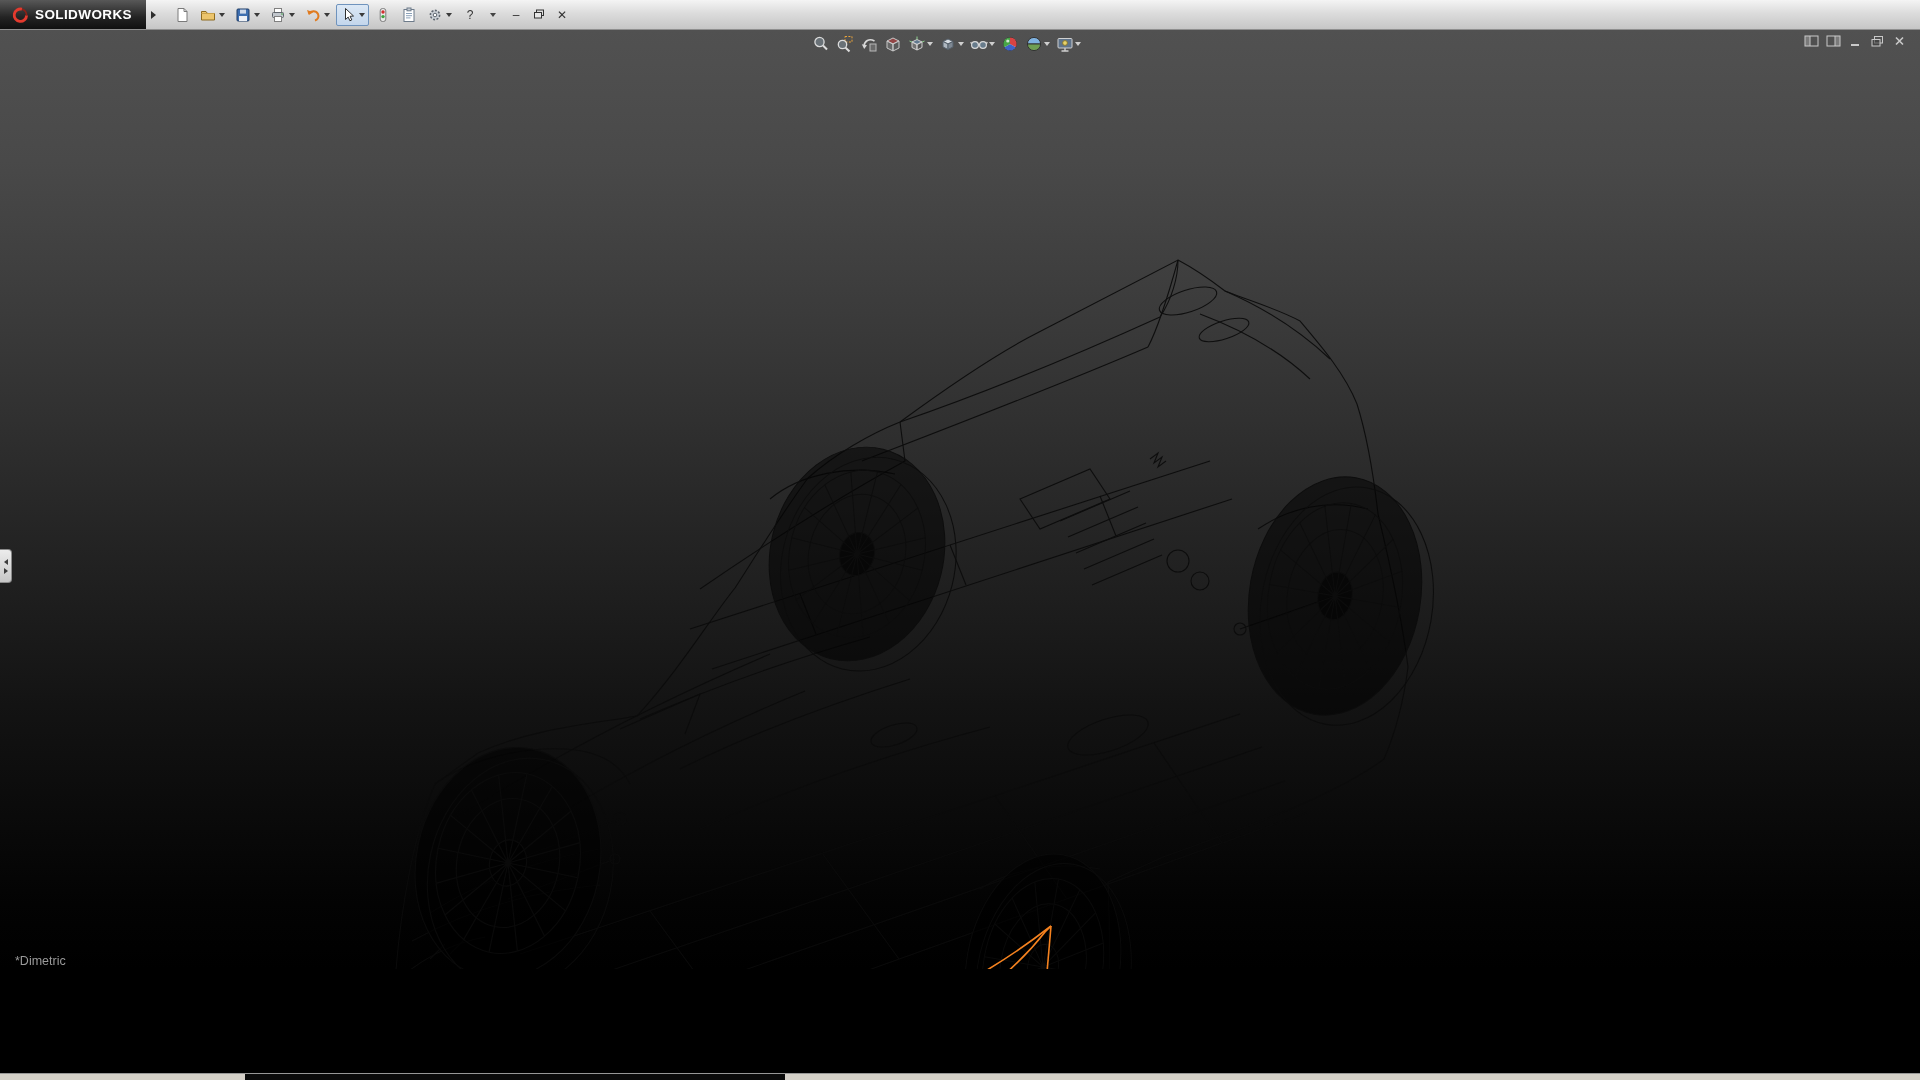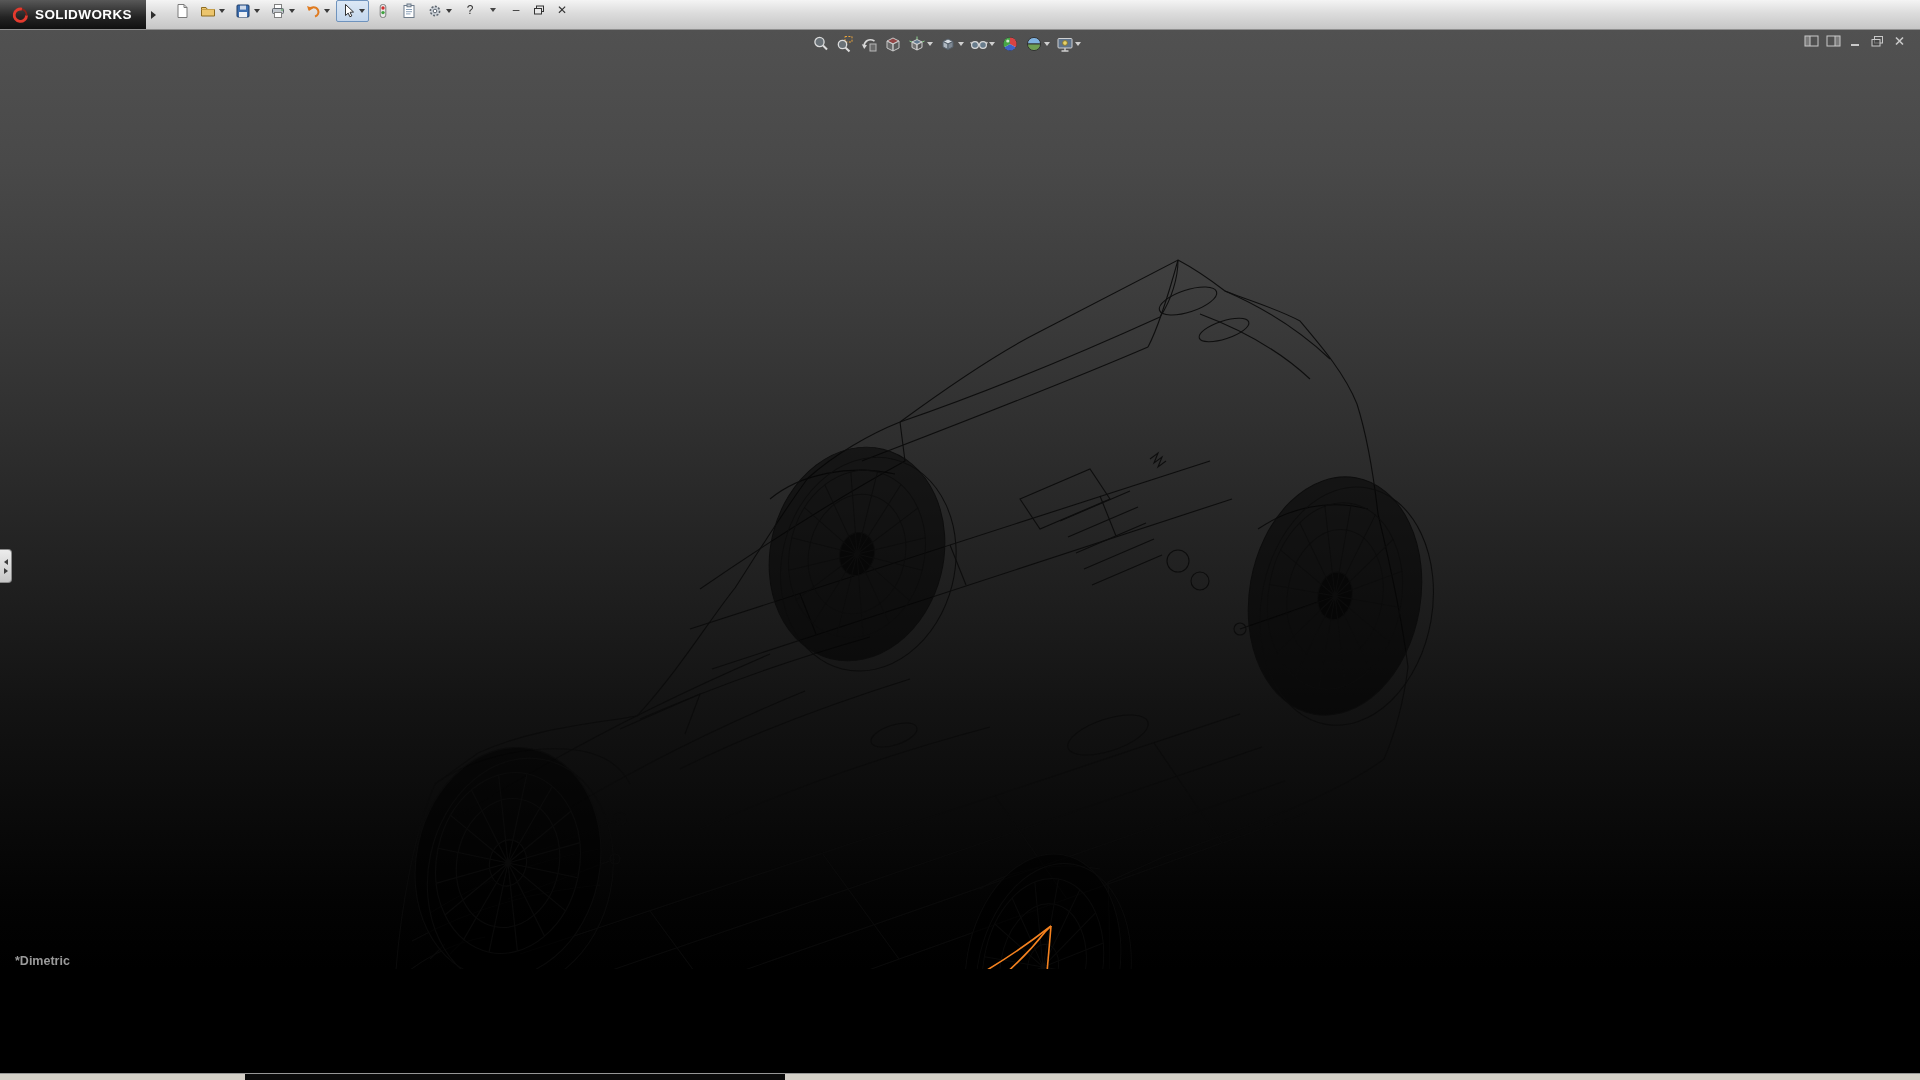--- a/index.html
+++ b/index.html
@@ -1,41 +1,41 @@
 <!DOCTYPE html>
 <html><head>
 <meta charset="utf-8">
 <style>
   html,body{margin:0;padding:0;width:1920px;height:1080px;overflow:hidden;
     font-family:"Liberation Sans",sans-serif;background:#000;}
   #app{position:relative;width:1920px;height:1080px;}
 
   
-  .titlebar{position:relative;z-index:6;height:29px;display:flex;align-items:flex-start;
+  .titlebar{position:relative;z-index:6;height:29px;display:flex;align-items:center;
     background:linear-gradient(#f4f4f4,#dcdcdc 45%,#c6c6c6);border-bottom:1px solid #8f8f8f;}
   .logo{height:29px;display:flex;align-items:center;gap:5px;padding:0 14px 0 8px;
     background:linear-gradient(#585858,#232323 60%,#101010);}
   .logo-text{color:#fff;font-weight:700;font-size:13.5px;letter-spacing:.4px;}
   .menu-arrow{width:14px;height:29px;display:flex;align-items:center;justify-content:center;}
   .tri-r-dark{width:0;height:0;border-top:4px solid transparent;border-bottom:4px solid transparent;border-left:5px solid #2e2e2e;}
   .std-toolbar{display:flex;align-items:center;margin-left:10px;gap:2px;}
   .tool-group{display:flex;align-items:center;padding:2px 3px;border:1px solid transparent;border-radius:2px;}
   .tool-group.active{border:1px solid #6f93bd;background:linear-gradient(#dce8f5,#c3d6ec);}
   .caret-down{width:0;height:0;border-left:3px solid transparent;border-right:3px solid transparent;
     border-top:4px solid #3a3a3a;margin-left:3px;}
   .title-area{flex:1;text-align:center;font-size:12px;color:#222;white-space:nowrap;}
   .win-controls{display:flex;align-items:center;gap:3px;padding:0 8px 0 4px;}
   .win-btn{min-width:20px;height:20px;display:flex;align-items:center;justify-content:center;
     font-size:12px;color:#333;border-radius:2px;}
   .caret-down-sm{width:0;height:0;border-left:3px solid transparent;border-right:3px solid transparent;
     border-top:4px solid #444;}
 
   
   .viewport{position:absolute;top:29px;left:0;width:1920px;height:940px;overflow:hidden;
-    background:linear-gradient(180deg,#515151 0%,#494949 14%,#3b3b3b 30%,#282828 50%,#131313 72%,#030303 93%,#000 100%);font-weight:bold;}
+    background:linear-gradient(180deg,#515151 0%,#494949 14%,#3b3b3b 30%,#282828 50%,#131313 72%,#030303 93%,#000 100%);}
   .scene{position:absolute;left:0;top:0;width:1920px;height:1045px;}
 
   
   .hud{position:absolute;top:2px;left:810px;display:flex;align-items:center;gap:2px;z-index:3;}
   .hud-btn{display:flex;align-items:center;height:24px;padding:1px 2px;border-radius:2px;}
   .hud-caret{width:0;height:0;border-left:3px solid transparent;border-right:3px solid transparent;
     border-top:4px solid #cfcfcf;margin-left:1px;}
 
   
   .doc-controls{position:absolute;top:4px;right:12px;display:flex;gap:5px;z-index:3;}

